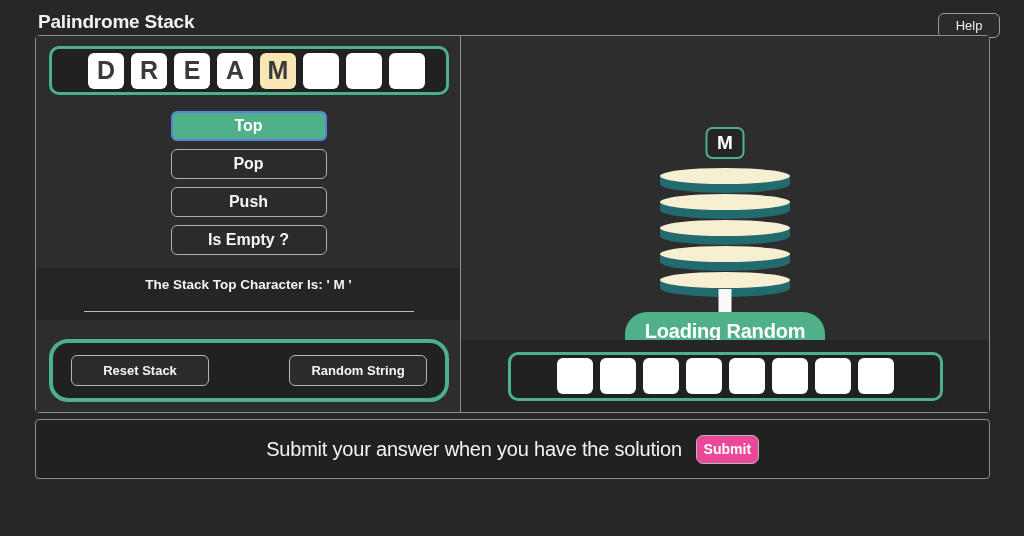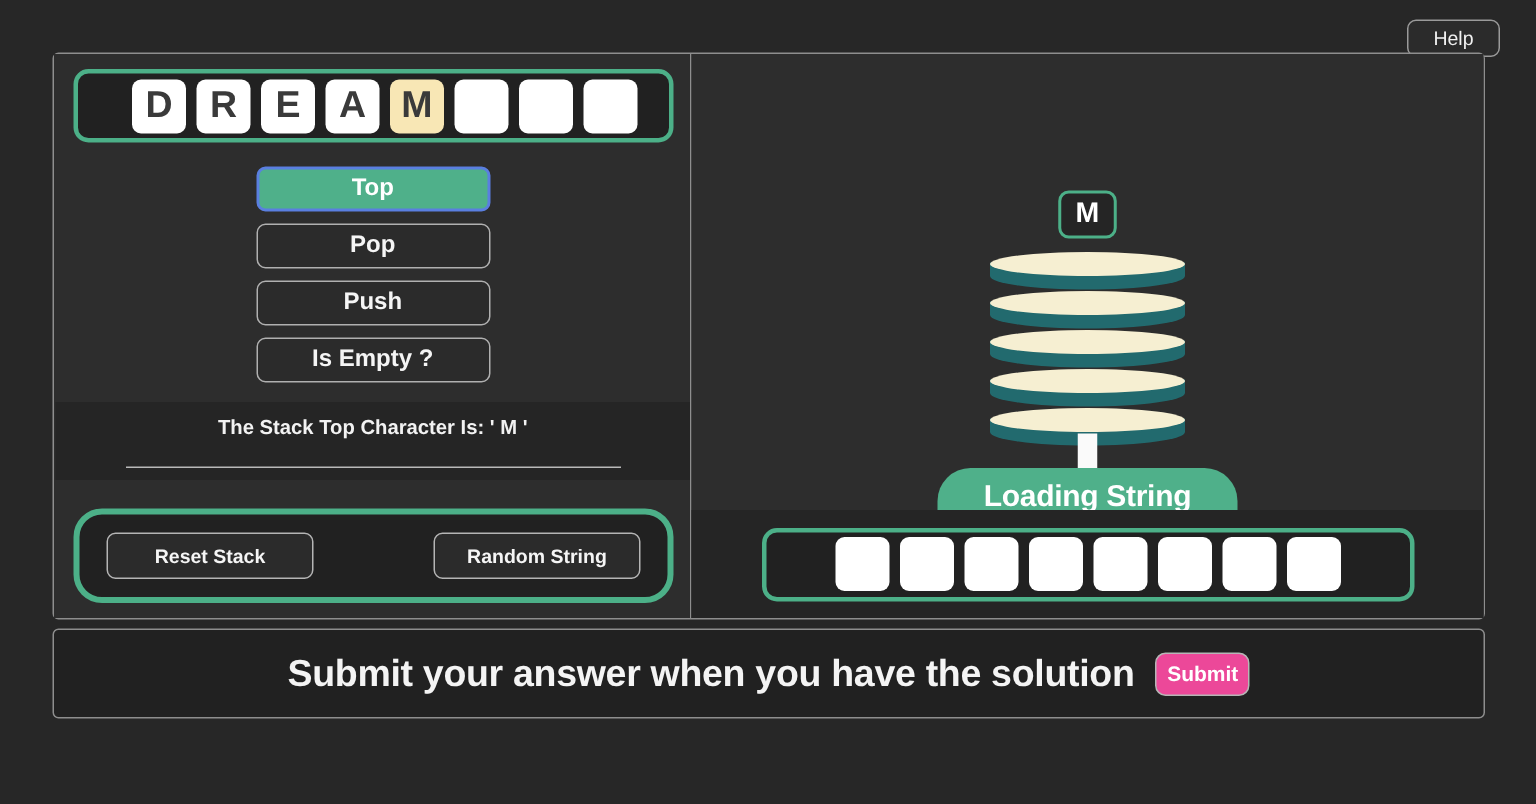--- a/index.html
+++ b/index.html
@@ -323,22 +323,22 @@
     height: 60px;
     border: 1px solid #8e8e8e;
     border-radius: 4px;
     background: #212121;
     display: flex;
     align-items: center;
     justify-content: center;
     gap: 14px;
   }
   .submit-text {
-    font-size: 25px;
-    font-weight: bold;
+    font-size: 20px;
+    font-weight: normal;
     color: #f4f4f4;
     letter-spacing: -0.2px;
   }
   .submit-btn {
     width: 63px;
     height: 29px;
     border: 1px solid #b6b6b6;
     border-radius: 7px;
     background: #ec4899;
     color: #ffffff;
@@ -350,20 +350,21 @@
     justify-content: center;
     cursor: pointer;
   }
 </style>
 </head>
 <body>
 
 <div id="app">
 
   <div class="titlebar">
+    <div class="app-title">Palindrome Stack</div>
     <button class="help-btn">Help</button>
   </div>
 
   <div class="main-frame">
 
     <div class="panel-left">
 
       <div class="tile-shell" id="input-word-shell">
         <div class="tile-row" id="input-tiles">
             <div class="tile">D</div>
@@ -418,21 +419,21 @@
                 <div class="side"></div>
                 <div class="top"></div>
               </div>
               <div class="disk" style="top: 236px;">
                 <div class="side"></div>
                 <div class="top"></div>
               </div>
             </div>
           <div class="post"></div>
           <div class="base">
-            <span class="base-label">Loading String</span>
+            <span class="base-label">Loading Random</span>
           </div>
         </div>
         <div class="viz-rule"></div>
       </div>
 
       <div class="output-band">
         <div class="tile-shell" id="output-word-shell">
           <div class="tile-row" id="output-tiles">
               <div class="tile"></div>
               <div class="tile"></div>

